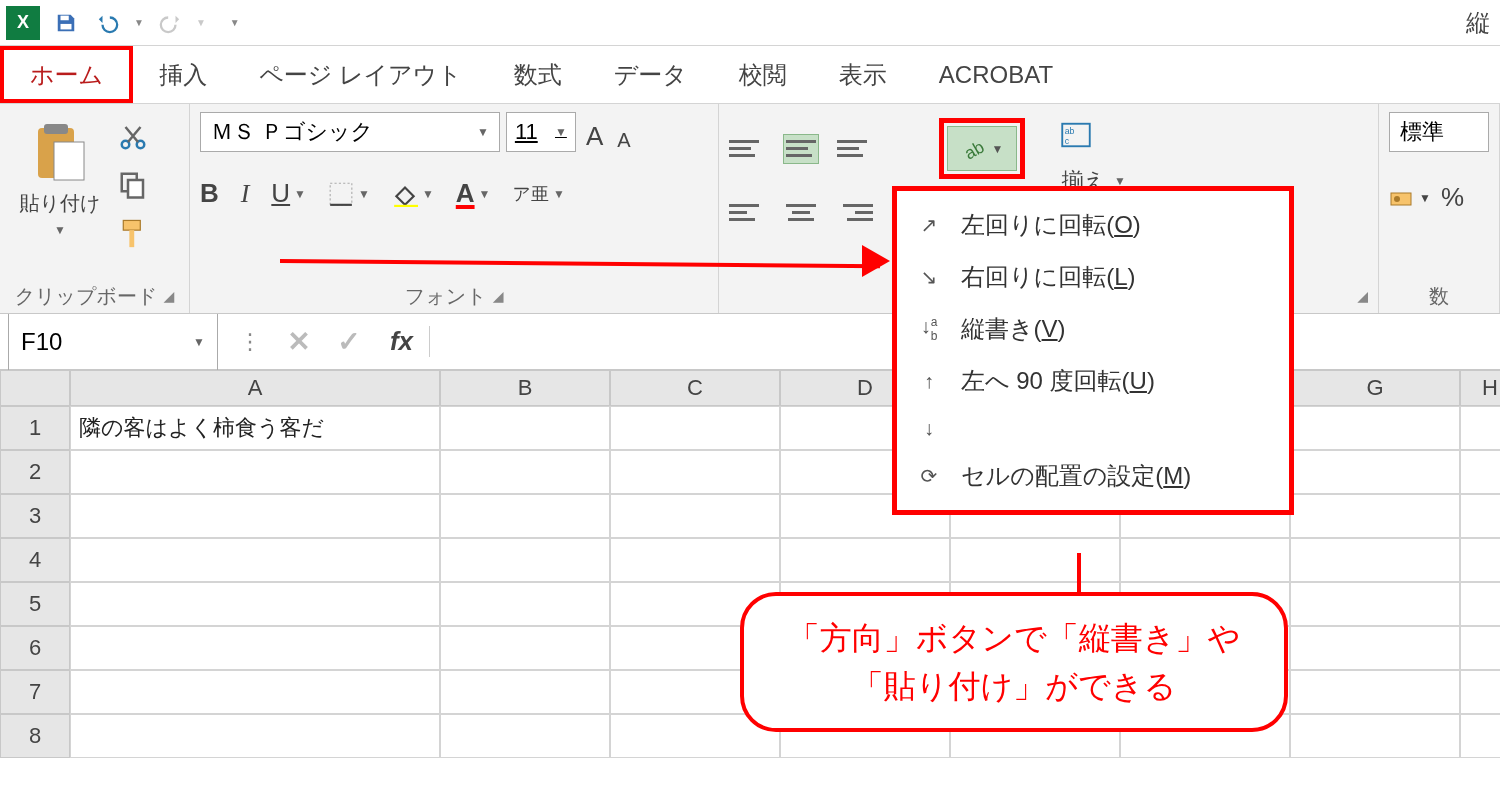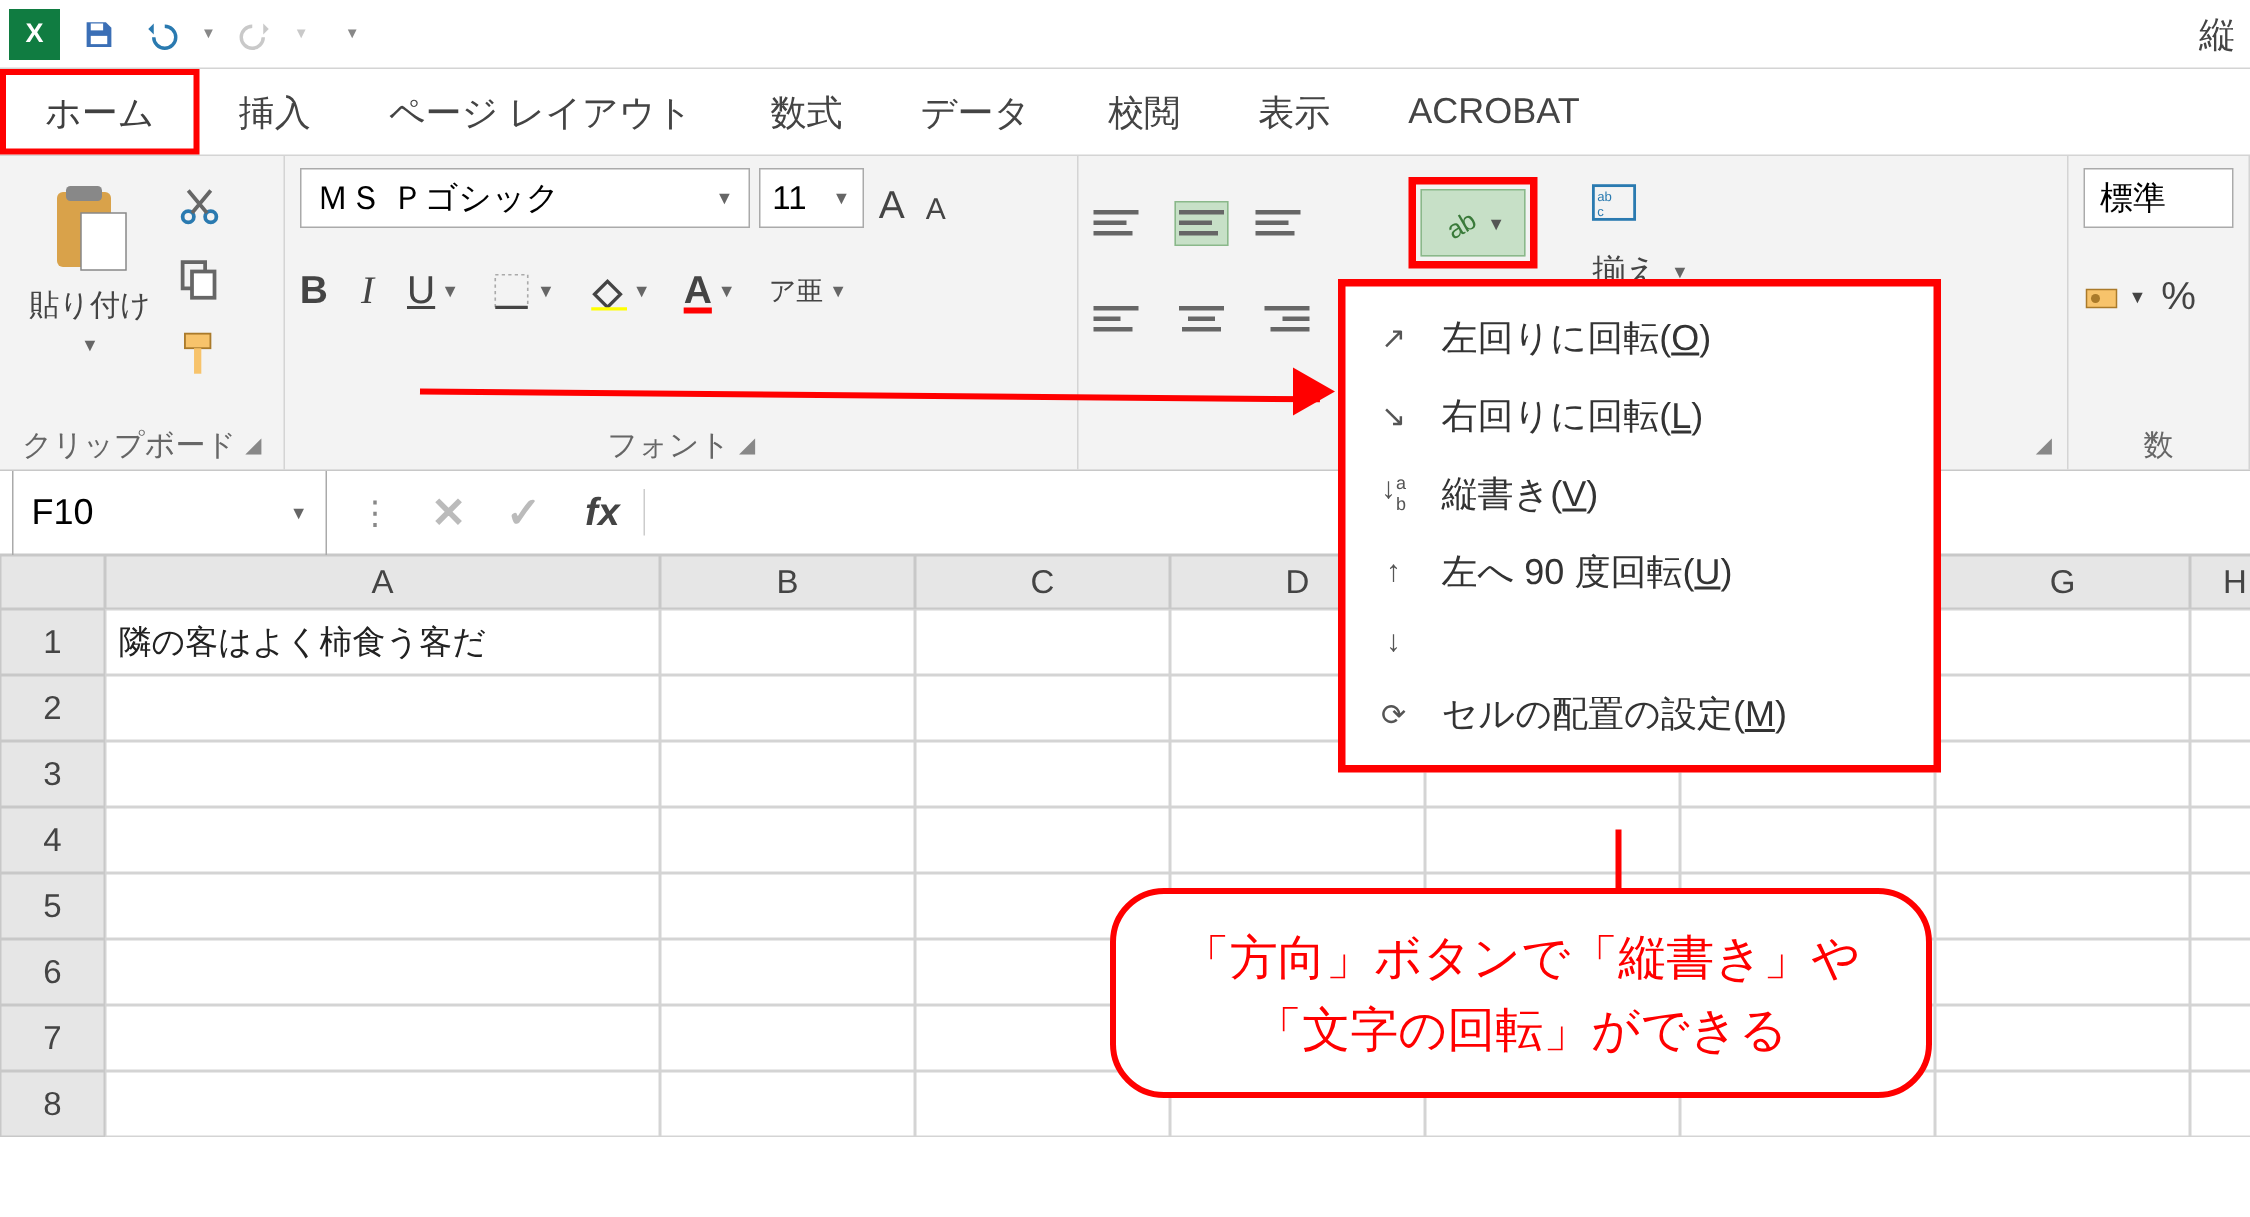--- a/index.html
+++ b/index.html
@@ -10,38 +10,38 @@
 .excel-logo { width: 34px; height: 34px; background: #107c41; display: flex; align-items: center; justify-content: center; color: #fff; font-weight: bold; font-size: 18px; }
 .qat-btn { width: 32px; height: 32px; display:flex; align-items:center; justify-content:center; color:#444; }
 .qat-btn svg { width: 22px; height: 22px; }
 .qat-sep { color:#888; font-size:10px; }
 .title-right { margin-left:auto; font-size:24px; color:#444; padding-right:4px; }
 
 
 .ribbon-tabs { height: 58px; display: flex; align-items: stretch; border-bottom: 1px solid #d4d4d4; }
 .tab { padding: 0 26px; display: flex; align-items: center; font-size: 24px; color: #444; cursor: pointer; }
 .tab.file { background: #217346; color: #fff; font-size: 24px;}
-.tab.home { border: 4px solid #ff0000; color: #404040; }
+.tab.home { border: 4px solid #ff0000; color: #b91c1c; }
 
 
 .ribbon { height: 210px; background: #f3f3f3; border-bottom: 1px solid #c8c8c8; position: relative; display: flex; }
 .group { border-right: 1px solid #d4d4d4; display: flex; flex-direction: column; padding: 8px 10px 2px 10px; }
 .group-content { flex: 1; display: flex; align-items: flex-start; gap: 8px; }
 .group-label { height: 30px; display:flex; align-items:center; justify-content:center; color:#666; font-size:20px; gap:6px;}
 .grp-launcher { font-size:14px; color:#888; }
 
 
 .clipboard-main { display:flex; flex-direction:column; align-items:center; justify-content:center; width:100px; gap:6px; padding-top:10px; }
 .clipboard-side { display:flex; flex-direction:column; gap:14px; padding-top:10px;}
 .paste-label { font-size:20px; color:#444; }
 
 
 .font-top { display:flex; align-items:flex-end; gap:6px; margin-bottom:18px;}
 .font-name { width: 300px; height: 40px; border:1px solid #aaa; background:#fff; display:flex; align-items:center; padding:0 10px; font-size:22px; justify-content:space-between;}
-.font-size { width: 70px; height:40px; border:1px solid #aaa; background:#fff; display:flex; align-items:center; justify-content:space-between; padding:0 8px; font-size:22px;}
+.font-size { width: 70px; height:40px; border:1px solid #aaa; background:#fff; display:flex; align-items:center; justify-content:space-between; padding:0 8px; font-size:22px;text-decoration:underline;}
 .font-grow, .font-shrink { font-size:26px; color:#444; padding:0 4px;}
 .font-row2 { display:flex; align-items:center; gap:22px;}
 .fbtn { font-size:26px; color:#444; display:flex; align-items:center; gap:4px;}
 .fbtn .dd { font-size:12px; color:#666; }
 .underline-a { text-decoration: underline; text-decoration-color:#ff0000; text-decoration-thickness:4px; text-underline-offset:3px; }
 
 
 .align-col { display:flex; flex-direction:column; gap:18px; padding-top:6px;}
 .align-row { display:flex; gap:18px; align-items:center; }
 .al-btn { width:36px; height:30px; display:flex; flex-direction:column; justify-content:center; gap:4px; }
@@ -447,15 +447,15 @@
     <div class="cell"></div>
     <div class="cell"></div>
     <div class="cell"></div>
     <div class="cell"></div>
 </div>
 
 <div class="callout-line"></div>
 <div class="callout">
   <div class="callout-text">
     <div>「方向」ボタンで「縦書き」や</div>
-    <div>「文字の回転」ができる</div>
+    <div>「貼り付け」ができる</div>
   </div>
 </div>
 
 </body></html>

